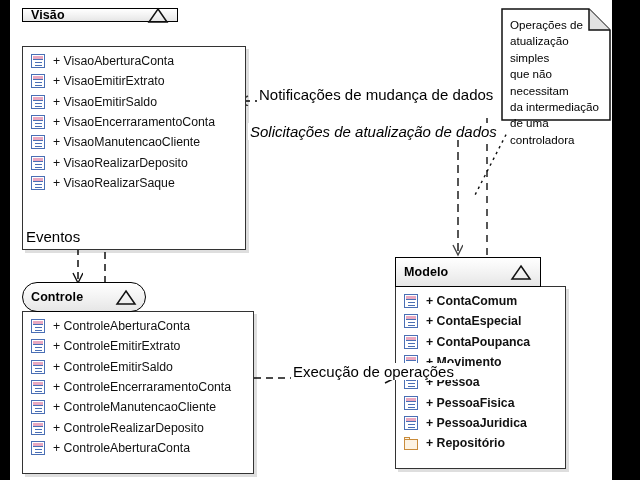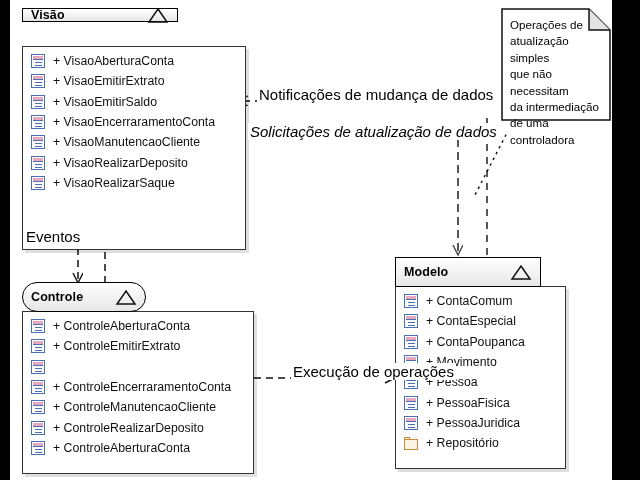--- a/index.html
+++ b/index.html
@@ -216,20 +216,21 @@
       <div class="pkg-item">
         <span class="ico-class"></span>
         <span class="pkg-item-label">+ ControleAberturaConta</span>
       </div>
       <div class="pkg-item">
         <span class="ico-class"></span>
         <span class="pkg-item-label">+ ControleEmitirExtrato</span>
       </div>
       <div class="pkg-item">
         <span class="ico-class"></span>
+        <span class="pkg-item-label">+ ControleEmitirSaldo</span>
       </div>
       <div class="pkg-item">
         <span class="ico-class"></span>
         <span class="pkg-item-label">+ ControleEncerraramentoConta</span>
       </div>
       <div class="pkg-item">
         <span class="ico-class"></span>
         <span class="pkg-item-label">+ ControleManutencaoCliente</span>
       </div>
       <div class="pkg-item">
@@ -243,21 +244,21 @@
     </div>
   </div>
 
   <div class="pkg" style="left:385px;top:257px;">
     <div class="pkg-tab" style="width:146px;height:30px;">
       <span class="pkg-title">Modelo</span>
       <svg class="pkg-tri" width="22" height="17" viewBox="0 0 22 17">
         <path d="M11,2 L20,15 L2,15 Z" fill="none" stroke="#111" stroke-width="1.5"></path>
       </svg>
     </div>
-    <div class="pkg-body" style="left:0;top:29px;width:171px;height:183px;">
+    <div class="pkg-body" style="left:0;top:29px;width:171px;height:183px;font-weight:bold;">
       <div class="pkg-item">
         <span class="ico-class"></span>
         <span class="pkg-item-label">+ ContaComum</span>
       </div>
       <div class="pkg-item">
         <span class="ico-class"></span>
         <span class="pkg-item-label">+ ContaEspecial</span>
       </div>
       <div class="pkg-item">
         <span class="ico-class"></span>

